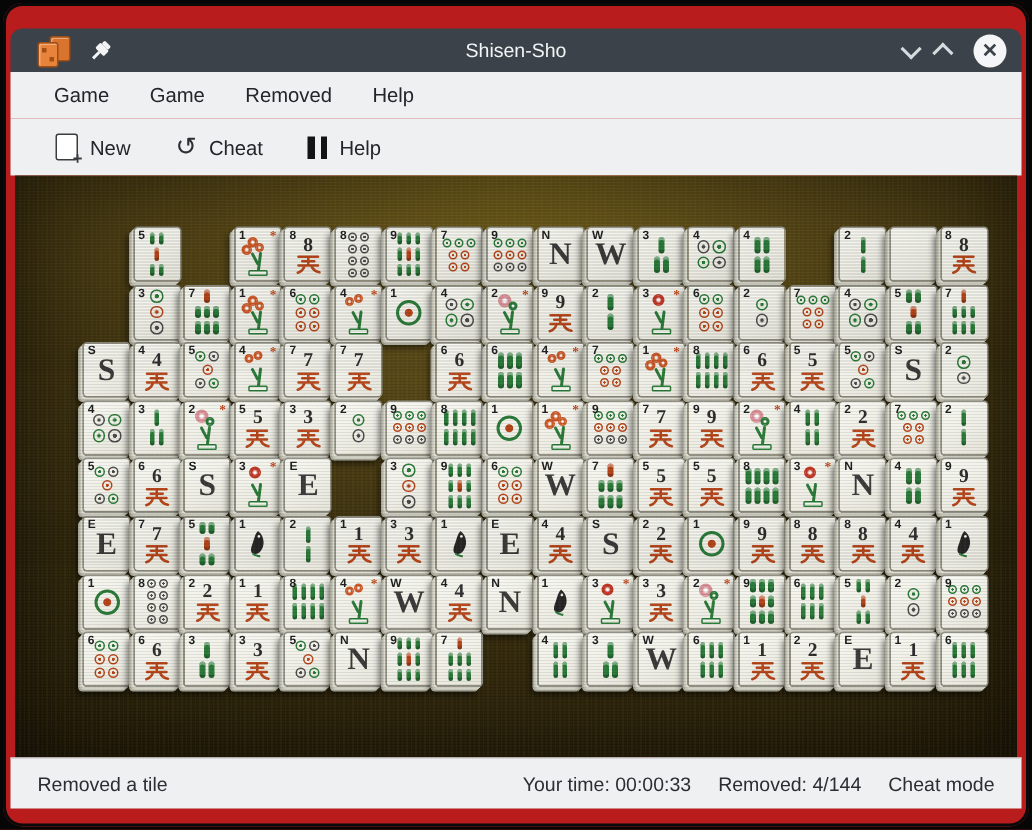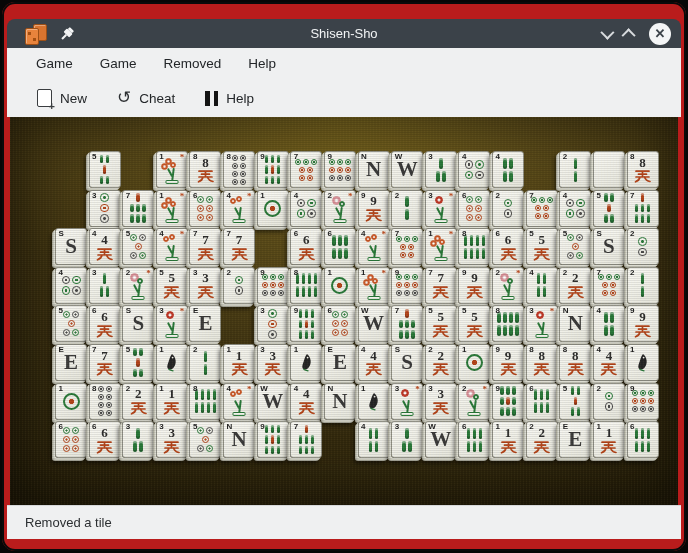--- a/index.html
+++ b/index.html
@@ -1768,15 +1768,20 @@
             <span class="stick" style="height: 11px; background: rgb(42, 122, 58);"></span>
             <span class="stick" style="height: 11px; background: rgb(42, 122, 58);"></span>
             <span class="stick" style="height: 11px; background: rgb(42, 122, 58);"></span>
           </div>
         </div>
       </div>
     </div>
 
   <div class="statusbar">
     <span>Removed a tile</span>
+    <span class="sb-right">
+      <span>Your time: 00:00:33</span>
+      <span>Removed: 4/144</span>
+      <span>Cheat mode</span>
+    </span>
   </div>
 
 </div>
 
 </body></html>

